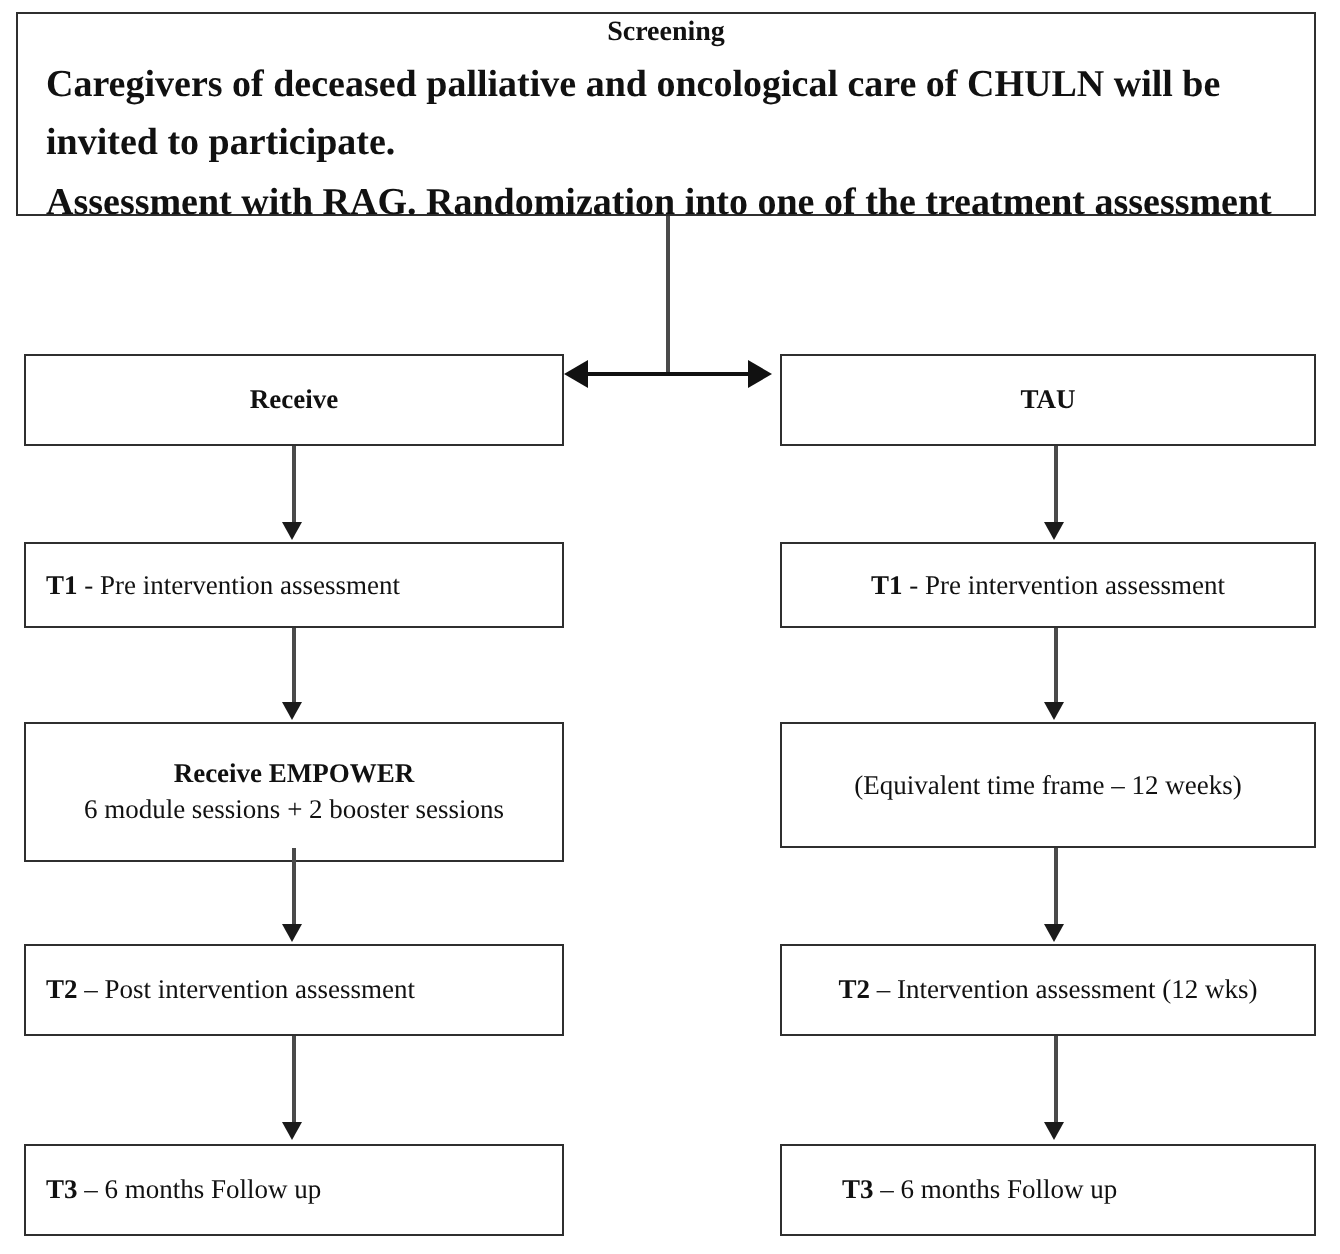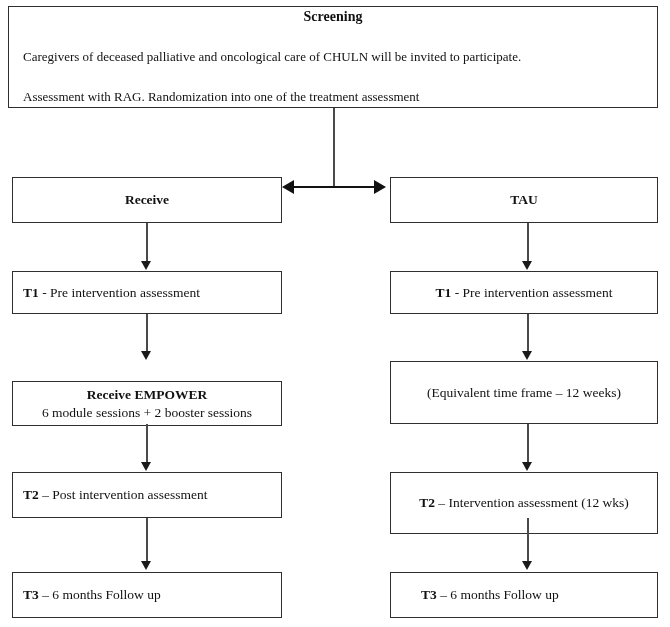--- a/index.html
+++ b/index.html
@@ -42,24 +42,25 @@
 
   
   #screening-box { padding-top: 2px; }
   #screening-box .title {
     font-weight: bold;
     font-size: 14px;
     text-align: center;
     margin-bottom: 3px;
   }
   #screening-box .body {
-    font-size: 13px;
+    font-size: 19px;
     text-align: left;
     line-height: 1.55;
     padding: 0 14px;
+    font-weight: bold;
   }
 
   
   .vline {
     position: absolute;
     width: 1.6px;
     background: #4a4a4a;
   }
   .arrow-down {
     position: absolute;
@@ -108,21 +109,21 @@
   <div class="vline" style="left:146px; top:223px; height:39px;"></div>
   <div class="arrow-down" style="left:141px; top:261px;"></div>
 
   <div class="box left" id="left-t1-box" style="left:12px; top:271px; width:270px; height:43px;">
     <span class="line"><span class="lead">T1</span> - Pre intervention assessment</span>
   </div>
 
   <div class="vline" style="left:146px; top:314px; height:38px;"></div>
   <div class="arrow-down" style="left:141px; top:351px;"></div>
 
-  <div class="box center" id="left-receive-box" style="left:12px; top:361px; width:270px; height:45px;margin-top:20px;">
+  <div class="box center" id="left-receive-box" style="left:12px; top:361px; width:270px; height:70px;">
     <span class="line bold">Receive EMPOWER</span>
     <span class="line">6 module sessions + 2 booster sessions</span>
   </div>
 
   <div class="vline" style="left:146px; top:424px; height:39px;"></div>
   <div class="arrow-down" style="left:141px; top:462px;"></div>
 
   <div class="box left" id="left-t2-box" style="left:12px; top:472px; width:270px; height:46px;">
     <span class="line"><span class="lead">T2</span> – Post intervention assessment</span>
   </div>
@@ -148,21 +149,21 @@
   <div class="vline" style="left:527px; top:314px; height:38px;"></div>
   <div class="arrow-down" style="left:522px; top:351px;"></div>
 
   <div class="box center" id="right-receive-box" style="left:390px; top:361px; width:268px; height:63px;">
     <span class="line">(Equivalent time frame – 12 weeks)</span>
   </div>
 
   <div class="vline" style="left:527px; top:424px; height:39px;"></div>
   <div class="arrow-down" style="left:522px; top:462px;"></div>
 
-  <div class="box center" id="right-t2-box" style="left:390px; top:472px; width:268px; height:62px;">
+  <div class="box center" id="right-t2-box" style="left:390px; top:472px; width:268px; height:46px;">
     <span class="line"><span class="lead">T2</span> – Intervention assessment (12 wks)</span>
   </div>
 
   <div class="vline" style="left:527px; top:518px; height:44px;"></div>
   <div class="arrow-down" style="left:522px; top:561px;"></div>
 
   <div class="box indent" id="right-t3-box" style="left:390px; top:572px; width:268px; height:46px;">
     <span class="line"><span class="lead">T3</span> – 6 months Follow up</span>
   </div>
 

